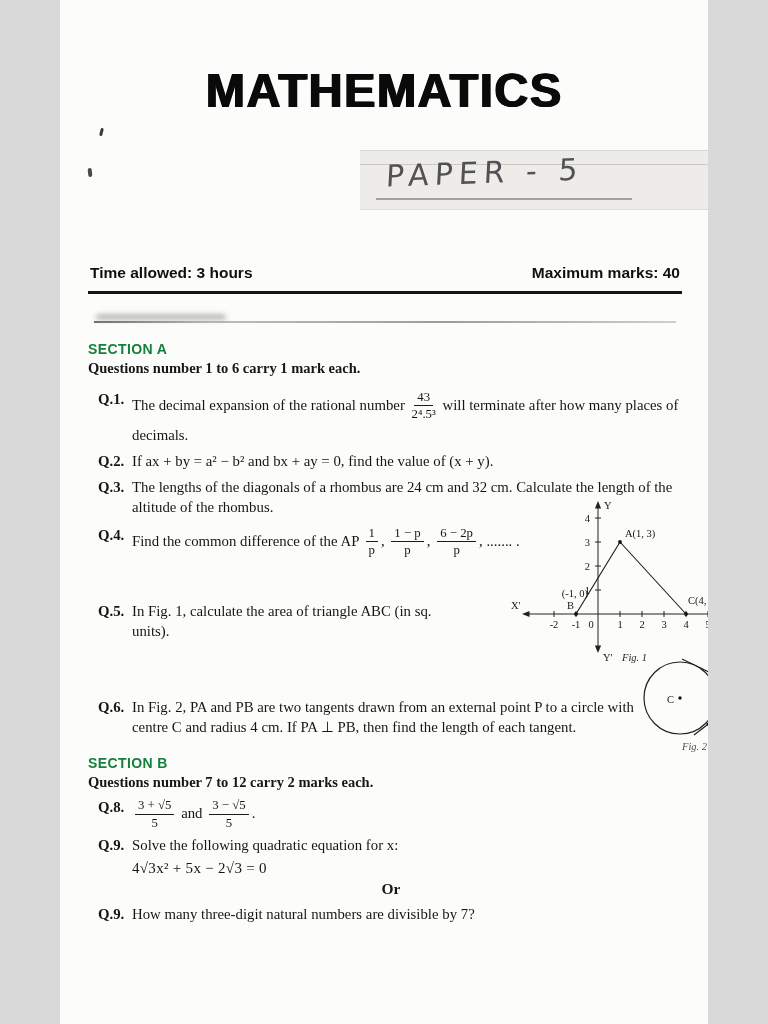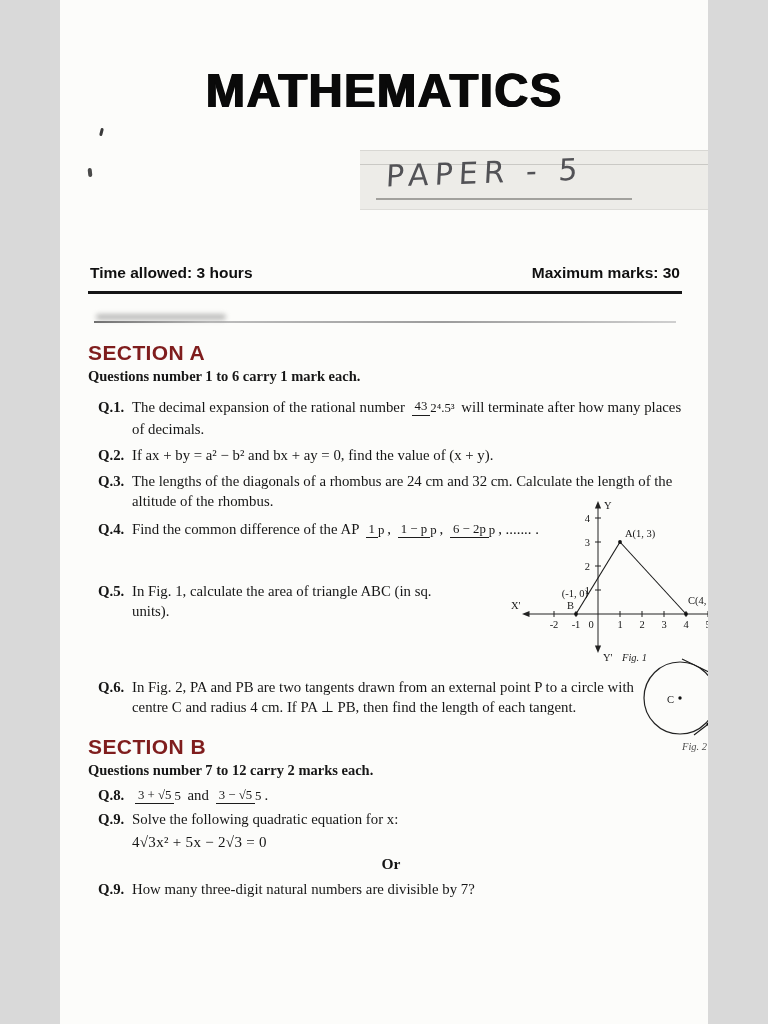--- a/index.html
+++ b/index.html
@@ -41,36 +41,36 @@
   .rule-thick { margin:9px 26px 0 28px; border-top:3px solid #161616; }
   .rule-faint {
     position:relative; margin:27px 32px 0 34px; height:2px;
     background:linear-gradient(to right,#6f6f6f,#bdbdbd 20%,#9c9c9c 60%,#cfcfcf);
     filter:blur(.5px);
   }
   .smudge { position:absolute; left:2px; top:-7px; width:130px; height:6px; background:#7d7d7d; filter:blur(2.5px); opacity:.5; border-radius:3px; }
   .section-head {
     margin:18px 0 0 28px;
     font-family:"Liberation Sans", sans-serif; font-weight:800;
-    font-size:21px; letter-spacing:.4px; color:#7f1d1d;
+    font-size:14px; letter-spacing:.4px; color:#15803d;
   }
   .section-note { margin:3px 0 0 28px; font-weight:700; font-size:14.5px; }
   .q {
     position:relative; margin:6px 24px 0 38px; padding-left:34px;
     font-size:14.8px; line-height:1.36; max-width:712px;
   }
   .qlabel { position:absolute; left:0; top:0; font-weight:700; }
   .q1 { margin-top:12px; }
   .q4 { margin-top:8px; }
   .q5 { margin-top:40px; max-width:372px; }
   .q6 { margin-top:56px; max-width:545px; }
   .q7 { margin-top:8px; text-align:justify; }
   .q9 { margin-top:2px; }
   .frac {
-    display:inline-flex; flex-direction:row; align-items:center;
+    display:inline-flex; flex-direction:column; align-items:center;
     vertical-align:middle; margin:2px 3px; font-size:12.8px; line-height:1.12;
     transform:translateY(-1px); text-align:center;
   }
   .frac .num { padding:0 3px 1px 3px; border-bottom:1px solid #1c1c1c; }
   .frac .den { padding-top:1px; }
   .equation { margin-top:3px; font-size:15px; letter-spacing:.3px; }
   .or-line { margin:2px 24px 0 38px; max-width:700px; text-align:center; font-weight:700; font-size:15.5px; }
   .fig1 { position:absolute; left:450px; top:496px; width:240px; height:172px; }
   .fig2 { position:absolute; left:578px; top:640px; width:138px; height:112px; }
   .fig-text { font-family:"Liberation Serif", serif; font-size:10.5px; fill:#161616; }
@@ -90,21 +90,21 @@
 
   <h1 class="title">MATHEMATICS</h1>
 
   <div class="hw-strip">
     <span class="hw-text">PAPER - 5</span>
     <span class="hw-underline"></span>
   </div>
 
   <div class="meta-row">
     <span>Time allowed: 3 hours</span>
-    <span>Maximum marks: 30</span>
+    <span>Maximum marks: 40</span>
   </div>
   <div class="rule-thick"></div>
   <div class="rule-faint">
     <span class="smudge"></span>
   </div>
 
   <h2 class="section-head">SECTION A</h2>
   <p class="section-note">Questions number 1 to 6 carry 1 mark each.</p>
 
   <div class="q q1">

